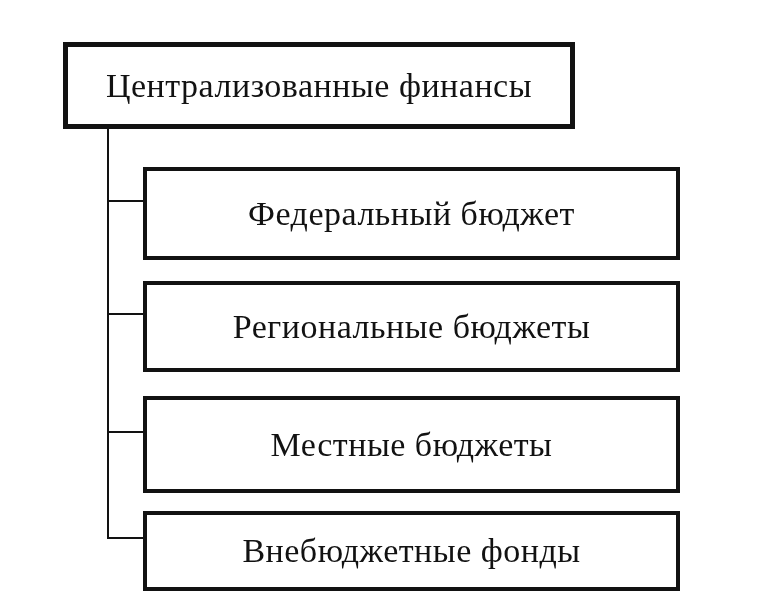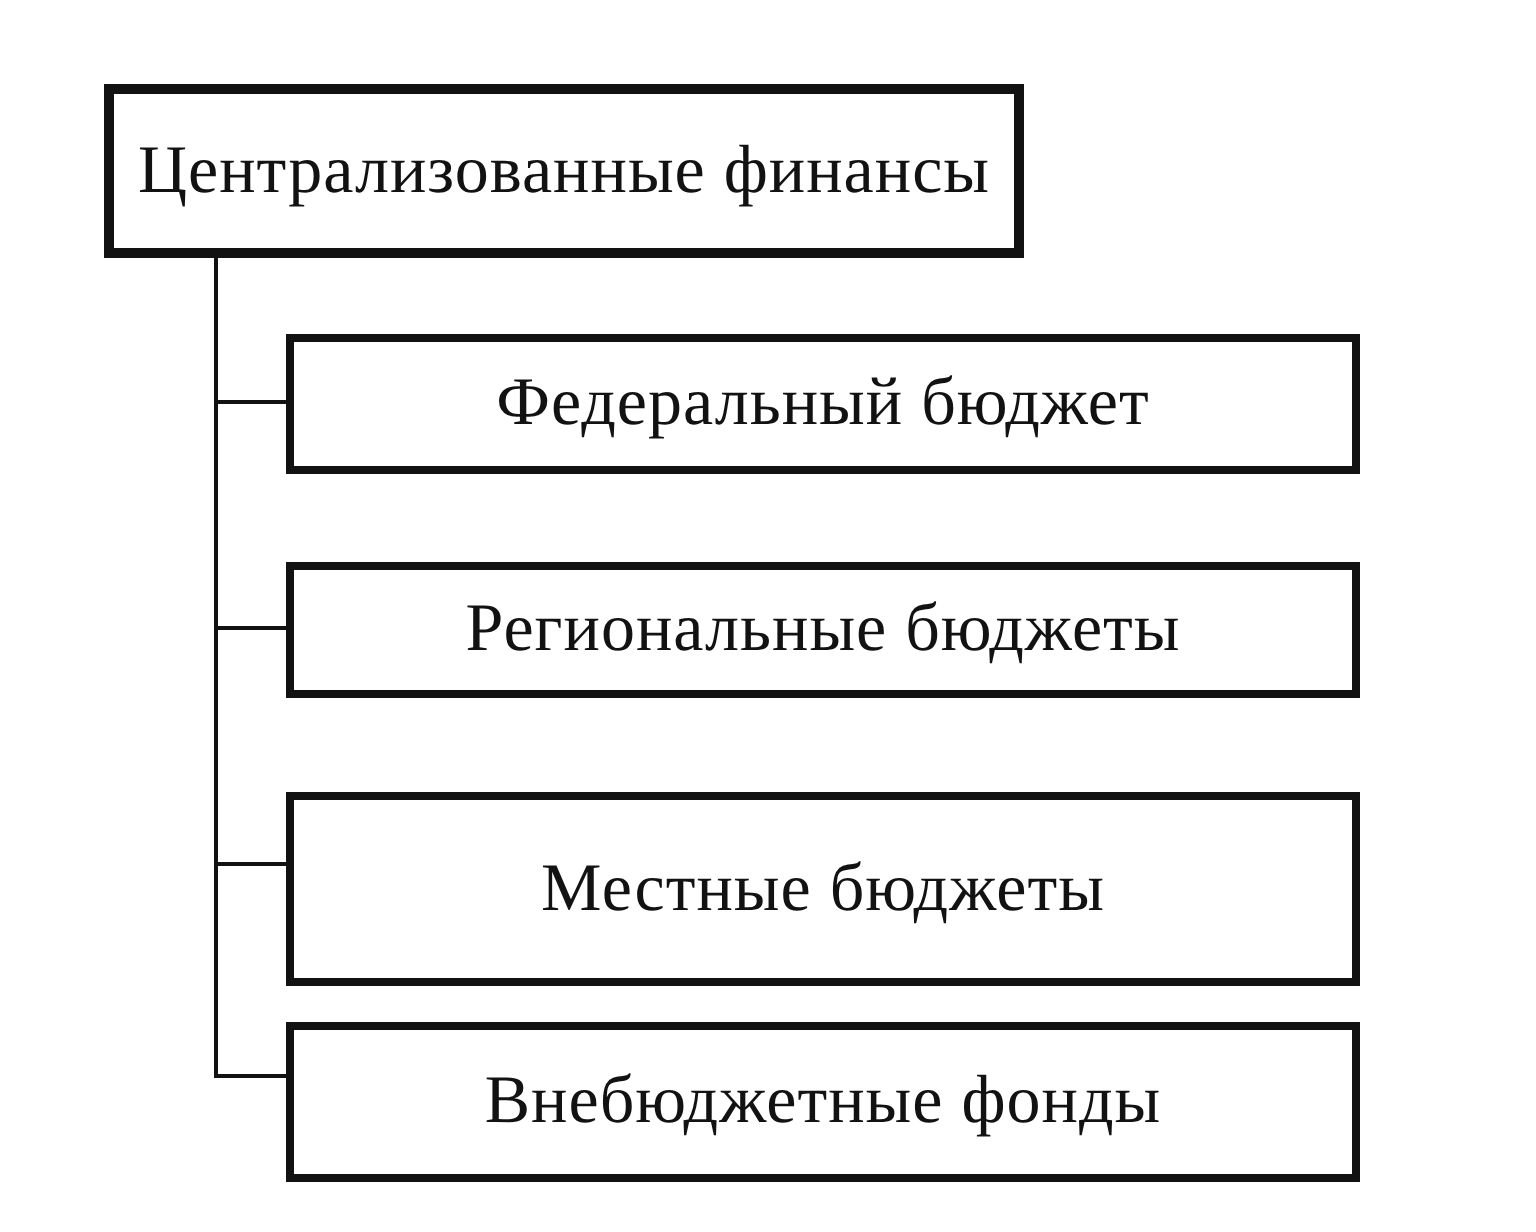--- a/index.html
+++ b/index.html
@@ -23,33 +23,33 @@
     border: 4px solid #121212;
     display: flex;
     align-items: center;
     justify-content: center;
     text-align: center;
     font-size: 34px;
     letter-spacing: 0.5px;
     line-height: 1.1;
   }
   .node.root {
-    left: 52px;
+    left: 63px;
     top: 42px;
-    width: 460px;
+    width: 512px;
     height: 87px;
     border-width: 5px;
     align-items: center;
   }
   .node.child {
     left: 143px;
     width: 537px;
   }
-  .node.child-0 { top: 167px; height: 70px; }
-  .node.child-1 { top: 281px; height: 68px; }
+  .node.child-0 { top: 167px; height: 93px; }
+  .node.child-1 { top: 281px; height: 91px; }
   .node.child-2 { top: 396px; height: 97px; }
   .node.child-3 { top: 511px; height: 80px; }
 
   .connector {
     position: absolute;
     background: #121212;
   }
   .trunk {
     left: 107px;
     top: 128px;

